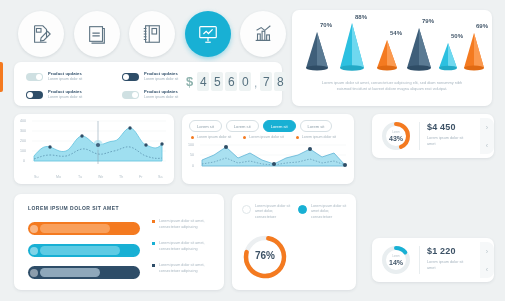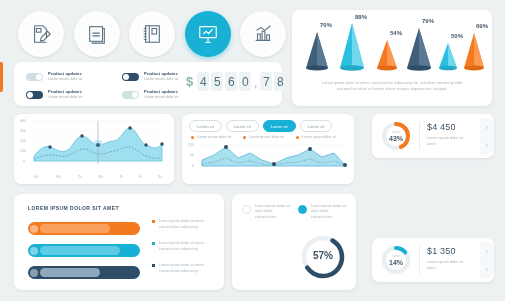--- a/index.html
+++ b/index.html
@@ -68,21 +68,21 @@
   .lg-txt{font-size:3.6px;color:#a4b2bb;}
   .tabs-chart{position:absolute;left:6px;top:29px;width:160px;height:36px;}
 
   
   .stat-card{left:372px;width:122px;height:44px;}
   .s1{top:114px;} .s2{top:176px;} .s3{top:238px;}
   .donut-wrap{position:absolute;left:8px;top:6px;width:32px;height:32px;}
   .donut-lbl{position:absolute;left:0;top:11px;width:32px;text-align:center;font-size:2.7px;color:#b9c5cc;}
   .donut-pct{position:absolute;left:0;top:15px;width:32px;text-align:center;font-size:7px;font-weight:bold;color:#44586b;}
   .divider{position:absolute;left:47px;top:8px;width:1px;height:28px;background:#e8edef;}
-  .stat-amt{position:absolute;left:55px;top:8px;font-size:9px;font-weight:normal;color:#3d5266;letter-spacing:.2px;}
+  .stat-amt{position:absolute;left:55px;top:8px;font-size:9px;font-weight:bold;color:#3d5266;letter-spacing:.2px;}
   .stat-sub{position:absolute;left:55px;top:22px;width:45px;font-size:3.8px;color:#a8b6c0;line-height:1.45;}
   .arrow-col{position:absolute;right:0;top:4px;width:14px;height:36px;background:#f6f8f9;border-radius:0 7px 7px 0;
              display:flex;flex-direction:column;align-items:center;justify-content:space-around;}
   .arrow{font-size:7px;color:#b9c5cc;line-height:1;}
 
   
   .bars-card{left:14px;top:194px;width:210px;height:96px;}
   .bars-title{position:absolute;left:14px;top:11px;font-size:5px;font-weight:bold;color:#3d5266;letter-spacing:.45px;}
   .bar-track{position:absolute;left:14px;height:13px;border-radius:7px;width:112px;}
   .bar-inner{position:absolute;top:2px;left:12px;height:9px;border-radius:5px;}
@@ -366,21 +366,21 @@
   <div class="card stat-card s3">
     <div class="donut-wrap">
       <svg width="32" height="32" viewBox="0 0 32 32">
         <circle cx="16" cy="16" r="12" fill="none" stroke="#e9eef0" stroke-width="4"></circle>
         <circle cx="16" cy="16" r="12" fill="none" stroke="#18b0d4" stroke-width="4" stroke-dasharray="10.5 75.4" stroke-linecap="round" transform="rotate(-90 16 16)"></circle>
       </svg>
       <div class="donut-lbl">Lorem</div>
       <div class="donut-pct">14%</div>
     </div>
     <div class="divider"></div>
-    <div class="stat-amt">$1 350</div>
+    <div class="stat-amt">$1 220</div>
     <div class="stat-sub">Lorem ipsum dolor sit amet</div>
     <div class="arrow-col">
       <span class="arrow">›</span>
       <span class="arrow">‹</span>
     </div>
   </div>
 
   <div class="card bars-card">
     <div class="bars-title">LOREM IPSUM DOLOR SIT AMET</div>
 
@@ -414,23 +414,23 @@
   <div class="card dn-card">
     <div class="radio-row" style="left:10px;top:10px;">
       <span class="radio"></span>
       <span class="radio-txt">Lorem ipsum dolor sit amet dolor, consectetuer</span>
     </div>
     <div class="radio-row" style="left:66px;top:10px;">
       <span class="radio sel"></span>
       <span class="radio-txt">Lorem ipsum dolor sit amet dolor, consectetuer</span>
     </div>
 
-
-    <div class="big-donut" style="left:66px;">
+    <div class="big-donut" style="left:8px;">
       <svg width="50" height="50" viewBox="0 0 50 50">
         <circle cx="25" cy="25" r="19" fill="none" stroke="#eceff1" stroke-width="4.5"></circle>
-        <circle cx="25" cy="25" r="19" fill="none" stroke="#2e4d68" stroke-width="4.5" stroke-dasharray="68 119.4" stroke-linecap="round" transform="rotate(-60 25 25)"></circle>
-      </svg>
-      <div class="bd-pct">57%</div>
-    </div>
+        <circle cx="25" cy="25" r="19" fill="none" stroke="#f47a20" stroke-width="4.5" stroke-dasharray="90.7 119.4" stroke-linecap="round" transform="rotate(-80 25 25)"></circle>
+      </svg>
+      <div class="bd-pct">76%</div>
+    </div>
+
   </div>
 
 </div>
 
 </body></html>

